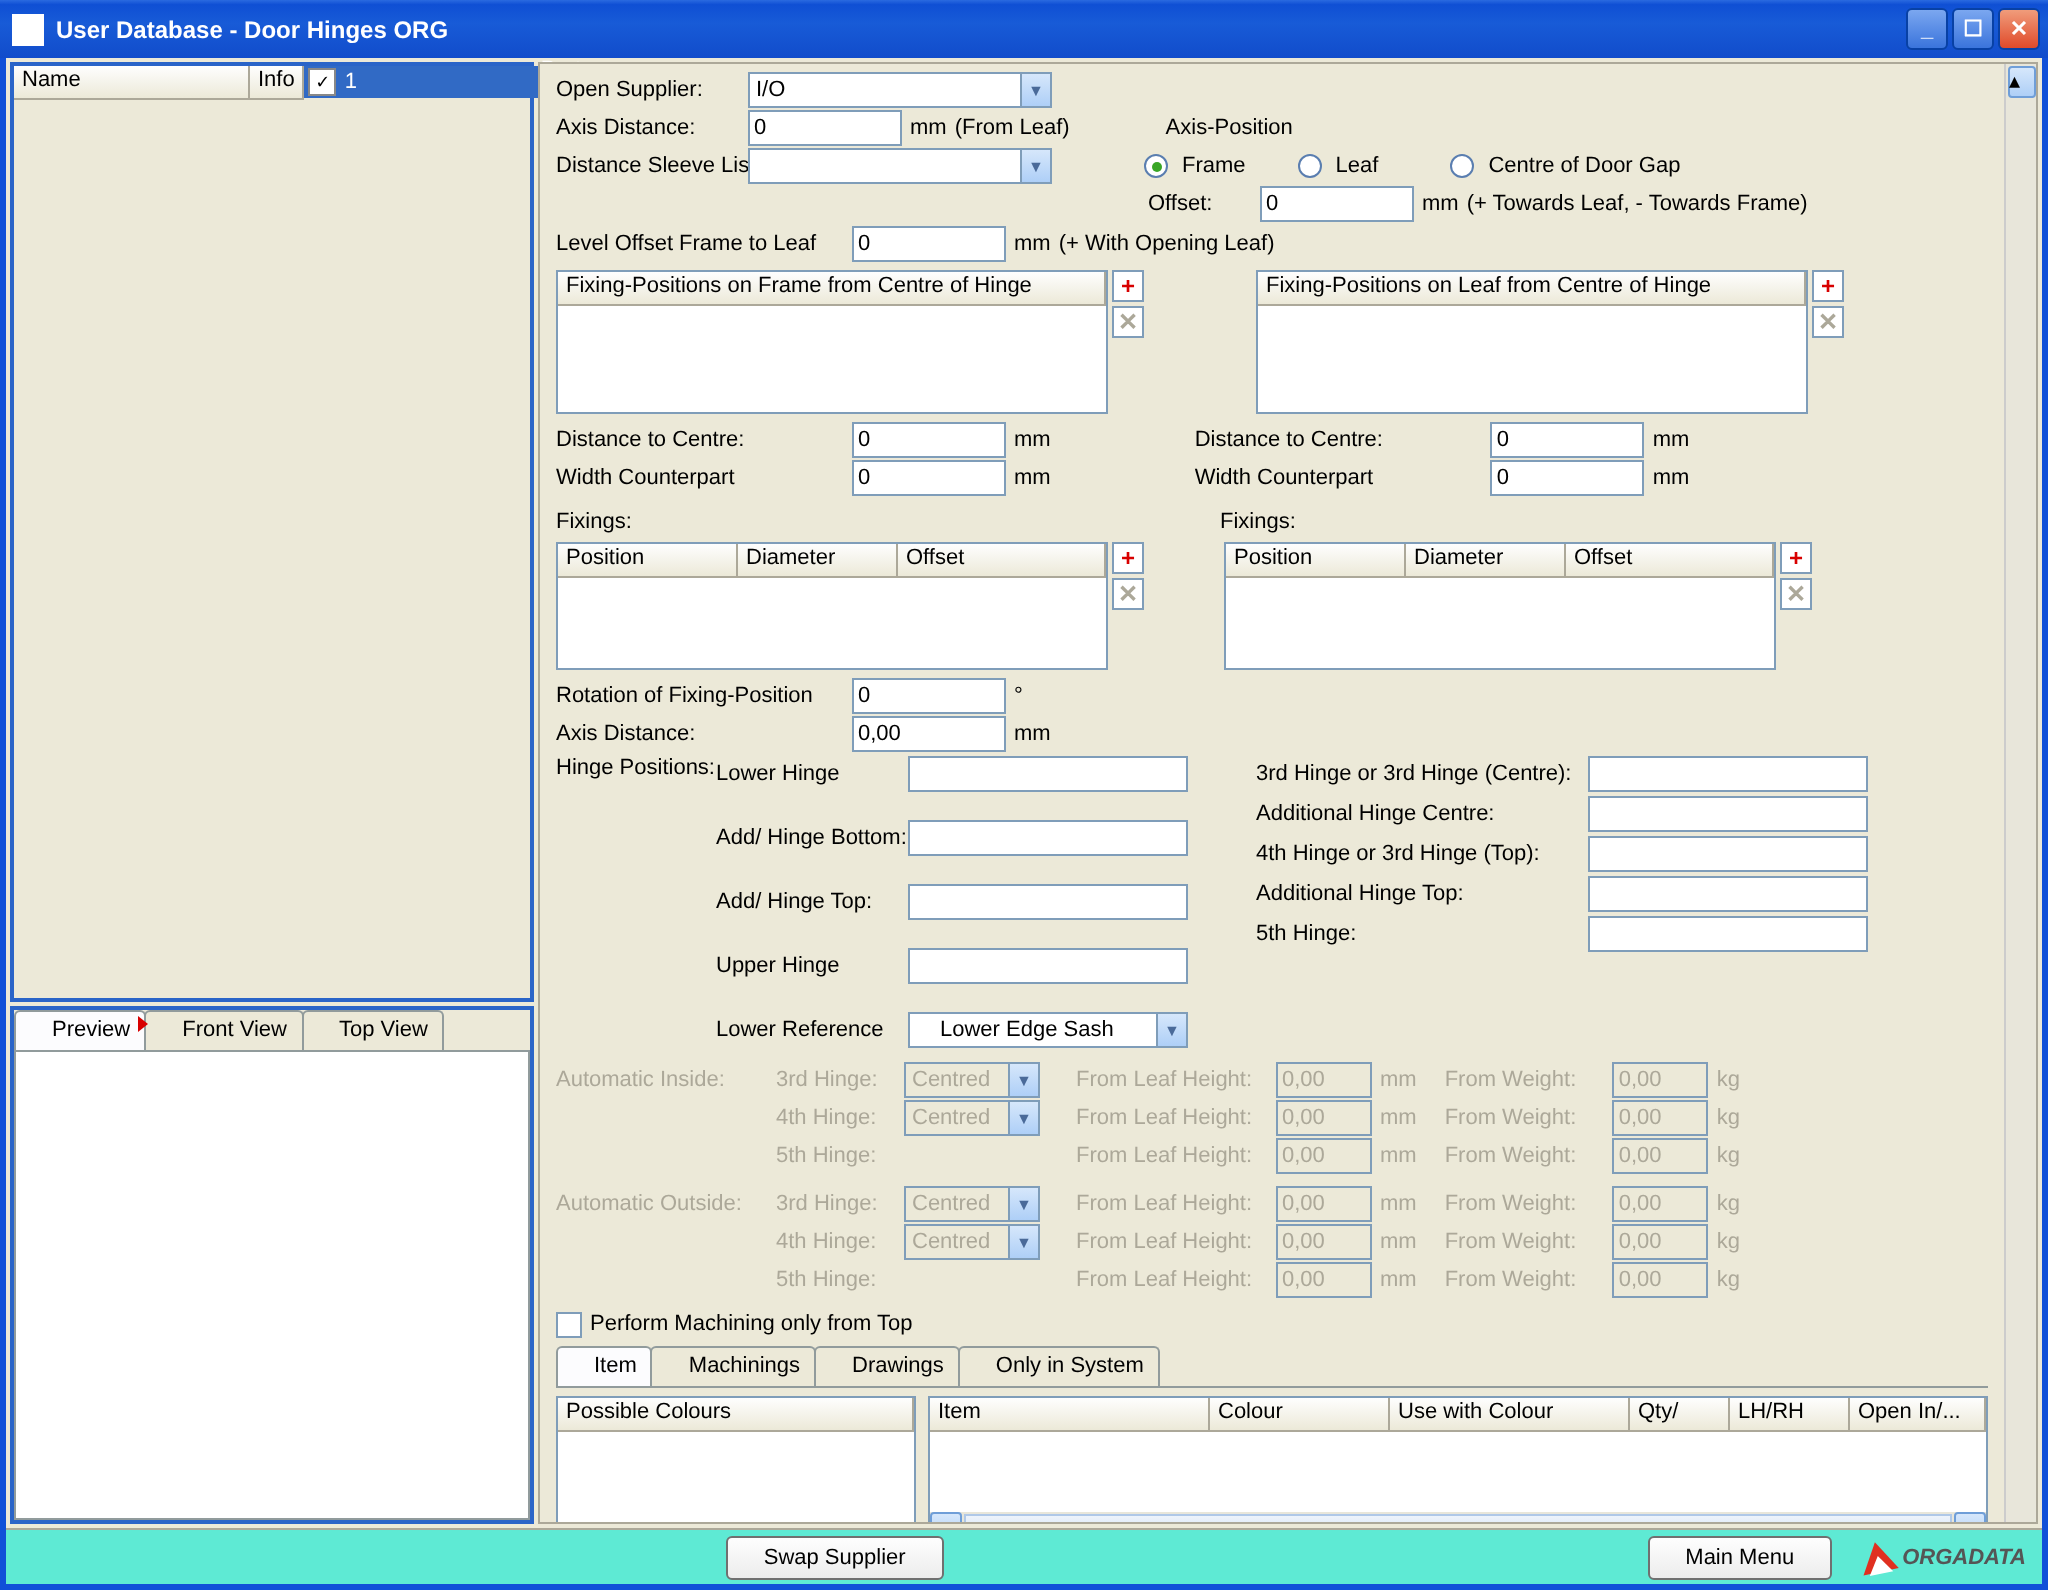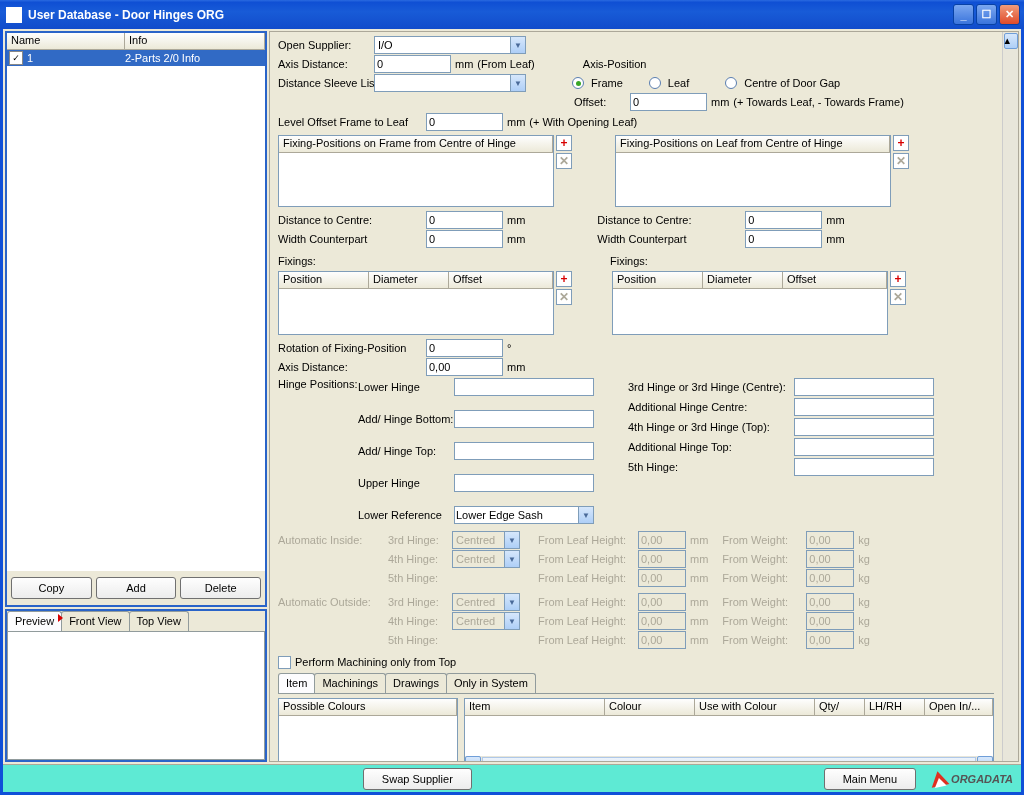--- a/index.html
+++ b/index.html
@@ -13,32 +13,32 @@
   .titlebar .btn { width:21px; height:21px; border:1px solid #0841A5; border-radius:3px; background:linear-gradient(#7BA7F0,#3A74DC); display:flex; align-items:center; justify-content:center; color:#fff; font-weight:bold; }
   .titlebar .btn.close { background:linear-gradient(#F09C7B,#E04A2A); }
 
   .outer { border:3px solid #1050D8; border-top:none; height:766px; display:flex; flex-direction:column; background:#ECE9D8; }
 
   .content { flex:1; display:flex; padding:2px; gap:2px; overflow:hidden; }
 
   
   .left-col { width:262px; display:flex; flex-direction:column; gap:2px; }
   .panel { border:2px solid #2A64C8; background:#ECE9D8; }
-  .list-panel { height:576px; display:flex; flex-direction:column; }
+  .list-panel { height:470px; display:flex; }
   .list-header { height:17px; background:#ECE9D8; border-bottom:1px solid #ACA899; display:flex; }
   .list-header .col { border-right:1px solid #ACA899; padding:1px 4px; background:linear-gradient(#FEFEFE,#ECE9D8); }
   .list-row { height:16px; display:flex; align-items:center; background:#316AC5; color:#fff; }
   .list-row .chk { width:14px; height:14px; background:#fff; border:1px solid #888; margin:0 2px; display:flex; align-items:center; justify-content:center; color:#000; font-size:9px; }
   .btn-row { display:flex; gap:4px; padding:6px 4px;align-items:flex-end; }
   .xp-btn { flex:1; height:22px; border:1px solid #707070; border-radius:3px; background:linear-gradient(#FEFEFE,#ECECEC); text-align:center; line-height:20px; }
   .xp-btn.disabled { color:#ACA899; }
 
   .preview-panel { flex:1; display:flex; flex-direction:column; }
   .tabs { display:flex; height:20px; }
-  .tab { padding:3px 7px 0 7px; border:1px solid #919B9C; border-bottom:none; margin-right:-1px; background:#ECE9D8; border-top-left-radius:3px; border-top-right-radius:3px; position:relative; }
+  .tab { padding:3px 7px 0 18px; border:1px solid #919B9C; border-bottom:none; margin-right:-1px; background:#ECE9D8; border-top-left-radius:3px; border-top-right-radius:3px; position:relative; }
   .tab.active { background:#FCFCFE; z-index:2; }
   .tab .red-mark { position:absolute; right:-2px; top:2px; width:0;height:0; border-left:5px solid #D80000; border-top:4px solid transparent; border-bottom:4px solid transparent; display:none;}
   .tab.marked .red-mark { display:block; }
   .preview-area { flex:1; background:#fff; border:1px solid #919B9C; }
 
   
   .form-col { flex:1; position:relative; border:1px solid #ACA899; background:#ECE9D8; overflow:hidden; }
   .form-scroll { position:absolute; right:0; top:0; bottom:0; width:16px; background:#E8E6DA; border-left:1px solid #ccc; }
   .scroll-thumb { width:14px; height:16px; margin:1px auto; background:linear-gradient(#D6E7FB,#AECFF7); border:1px solid #6F9ED8; border-radius:2px; }
   .form-inner { position:absolute; left:0; right:16px; top:0; bottom:0; padding:4px 8px; }
@@ -164,21 +164,21 @@
           <span class="unit">(+ Towards Leaf, - Towards Frame)</span>
         </div>
 
         <div class="row" style="margin-top:2px">
           <span class="lab" style="width:148px">Level Offset Frame to Leaf</span>
           <div class="inp" style="width:77px">0</div>
           <span class="unit">mm</span>
           <span class="unit">(+ With Opening Leaf)</span>
         </div>
 
-        <div class="row" style="gap:43px; margin-top:4px; align-items:flex-start">
+        <div class="row" style="gap:56px; margin-top:4px; align-items:flex-start">
           <div style="display:flex">
             <div class="box" style="width:276px; height:72px">
               <div class="box-header">
                   <div class="hcol" style="flex:1">Fixing-Positions on Frame from Centre of Hinge</div>
                 </div>
             </div>
             <div class="controls-stack">
               <div class="plus">+</div>
               <div class="plus grey" style="color:#ACA899">✕</div>
             </div>
@@ -275,21 +275,21 @@
                 <span class="lab" style="width:96px">Add/ Hinge Top:</span>
                 <div class="inp" style="width:140px"></div>
               </div>
             <div class="row">
                 <span class="lab" style="width:96px">Upper Hinge</span>
                 <div class="inp" style="width:140px"></div>
               </div>
             <div class="row">
                 <span class="lab" style="width:96px">Lower Reference</span>
               <div class="sel" style="width:140px">
-                  <span style="padding:0 1px">Lower Edge Sash</span>
+                  <span style="padding:0 15px">Lower Edge Sash</span>
                   <span class="arrow">▼</span>
                 </div>
             </div>
           </div>
           <div style="display:flex; flex-direction:column; gap:1px; flex:1">
             <div class="row">
                 <span class="lab" style="width:166px">3rd Hinge or 3rd Hinge (Centre):</span>
                 <div class="inp" style="width:140px"></div>
               </div>
             <div class="row">

